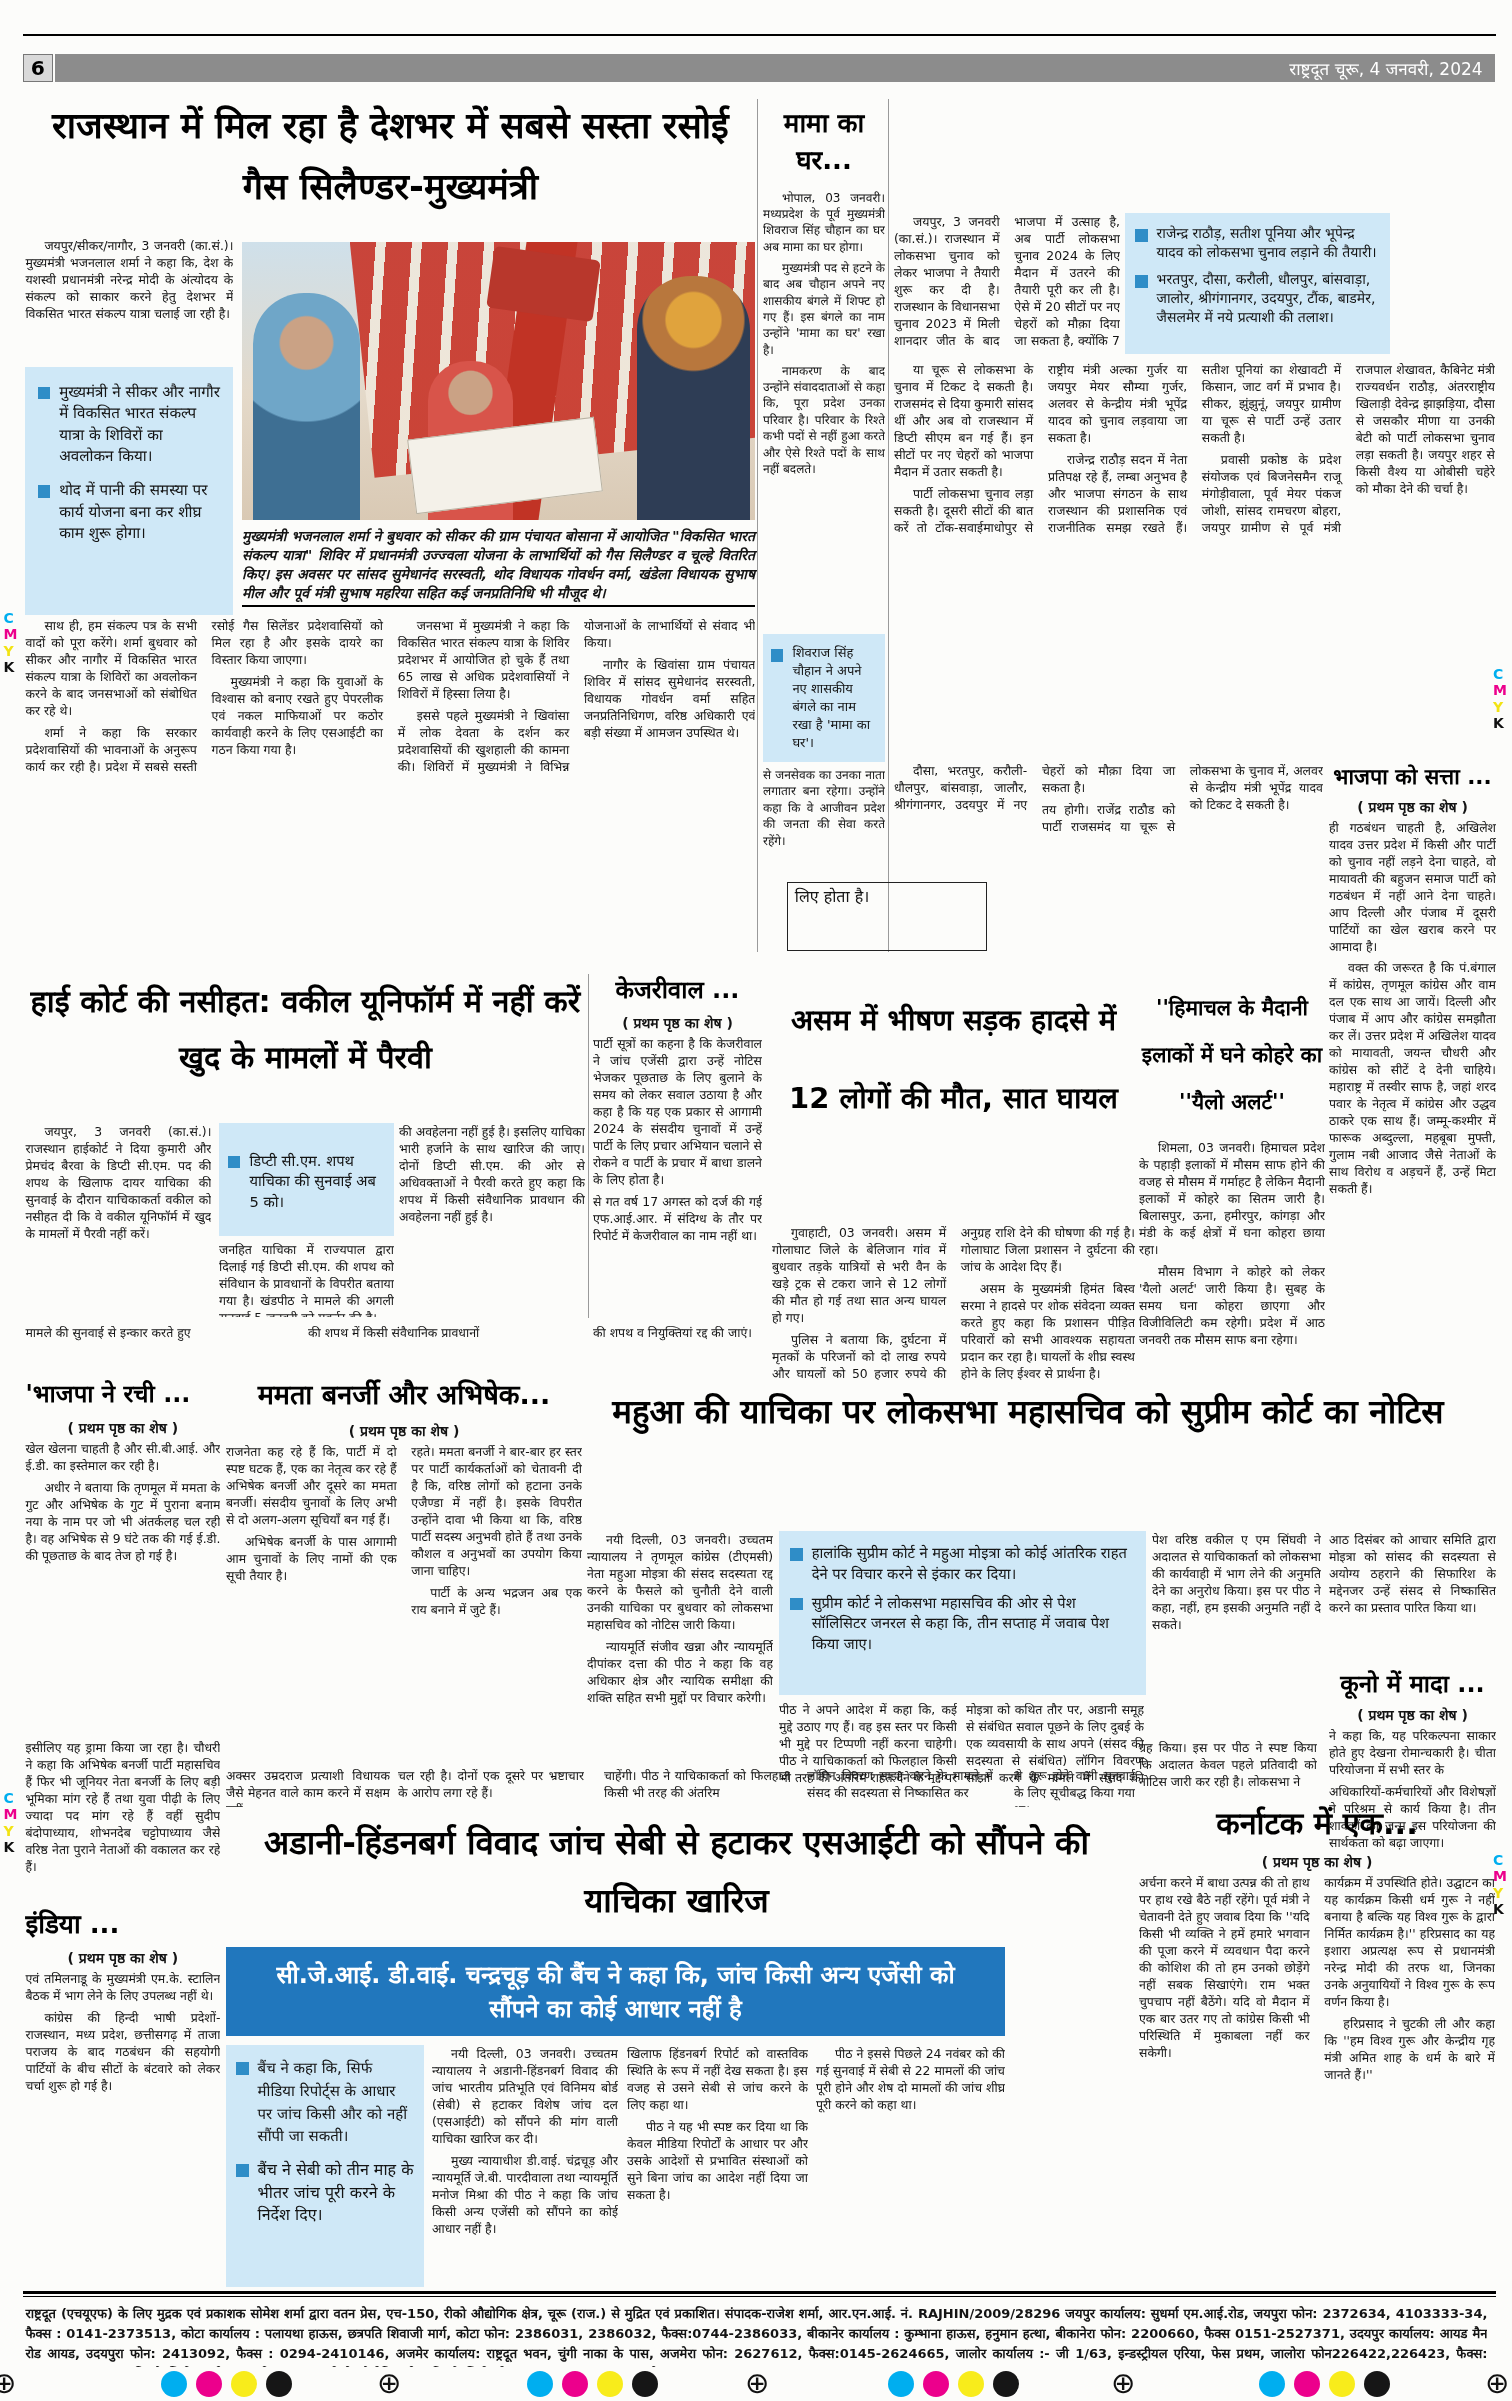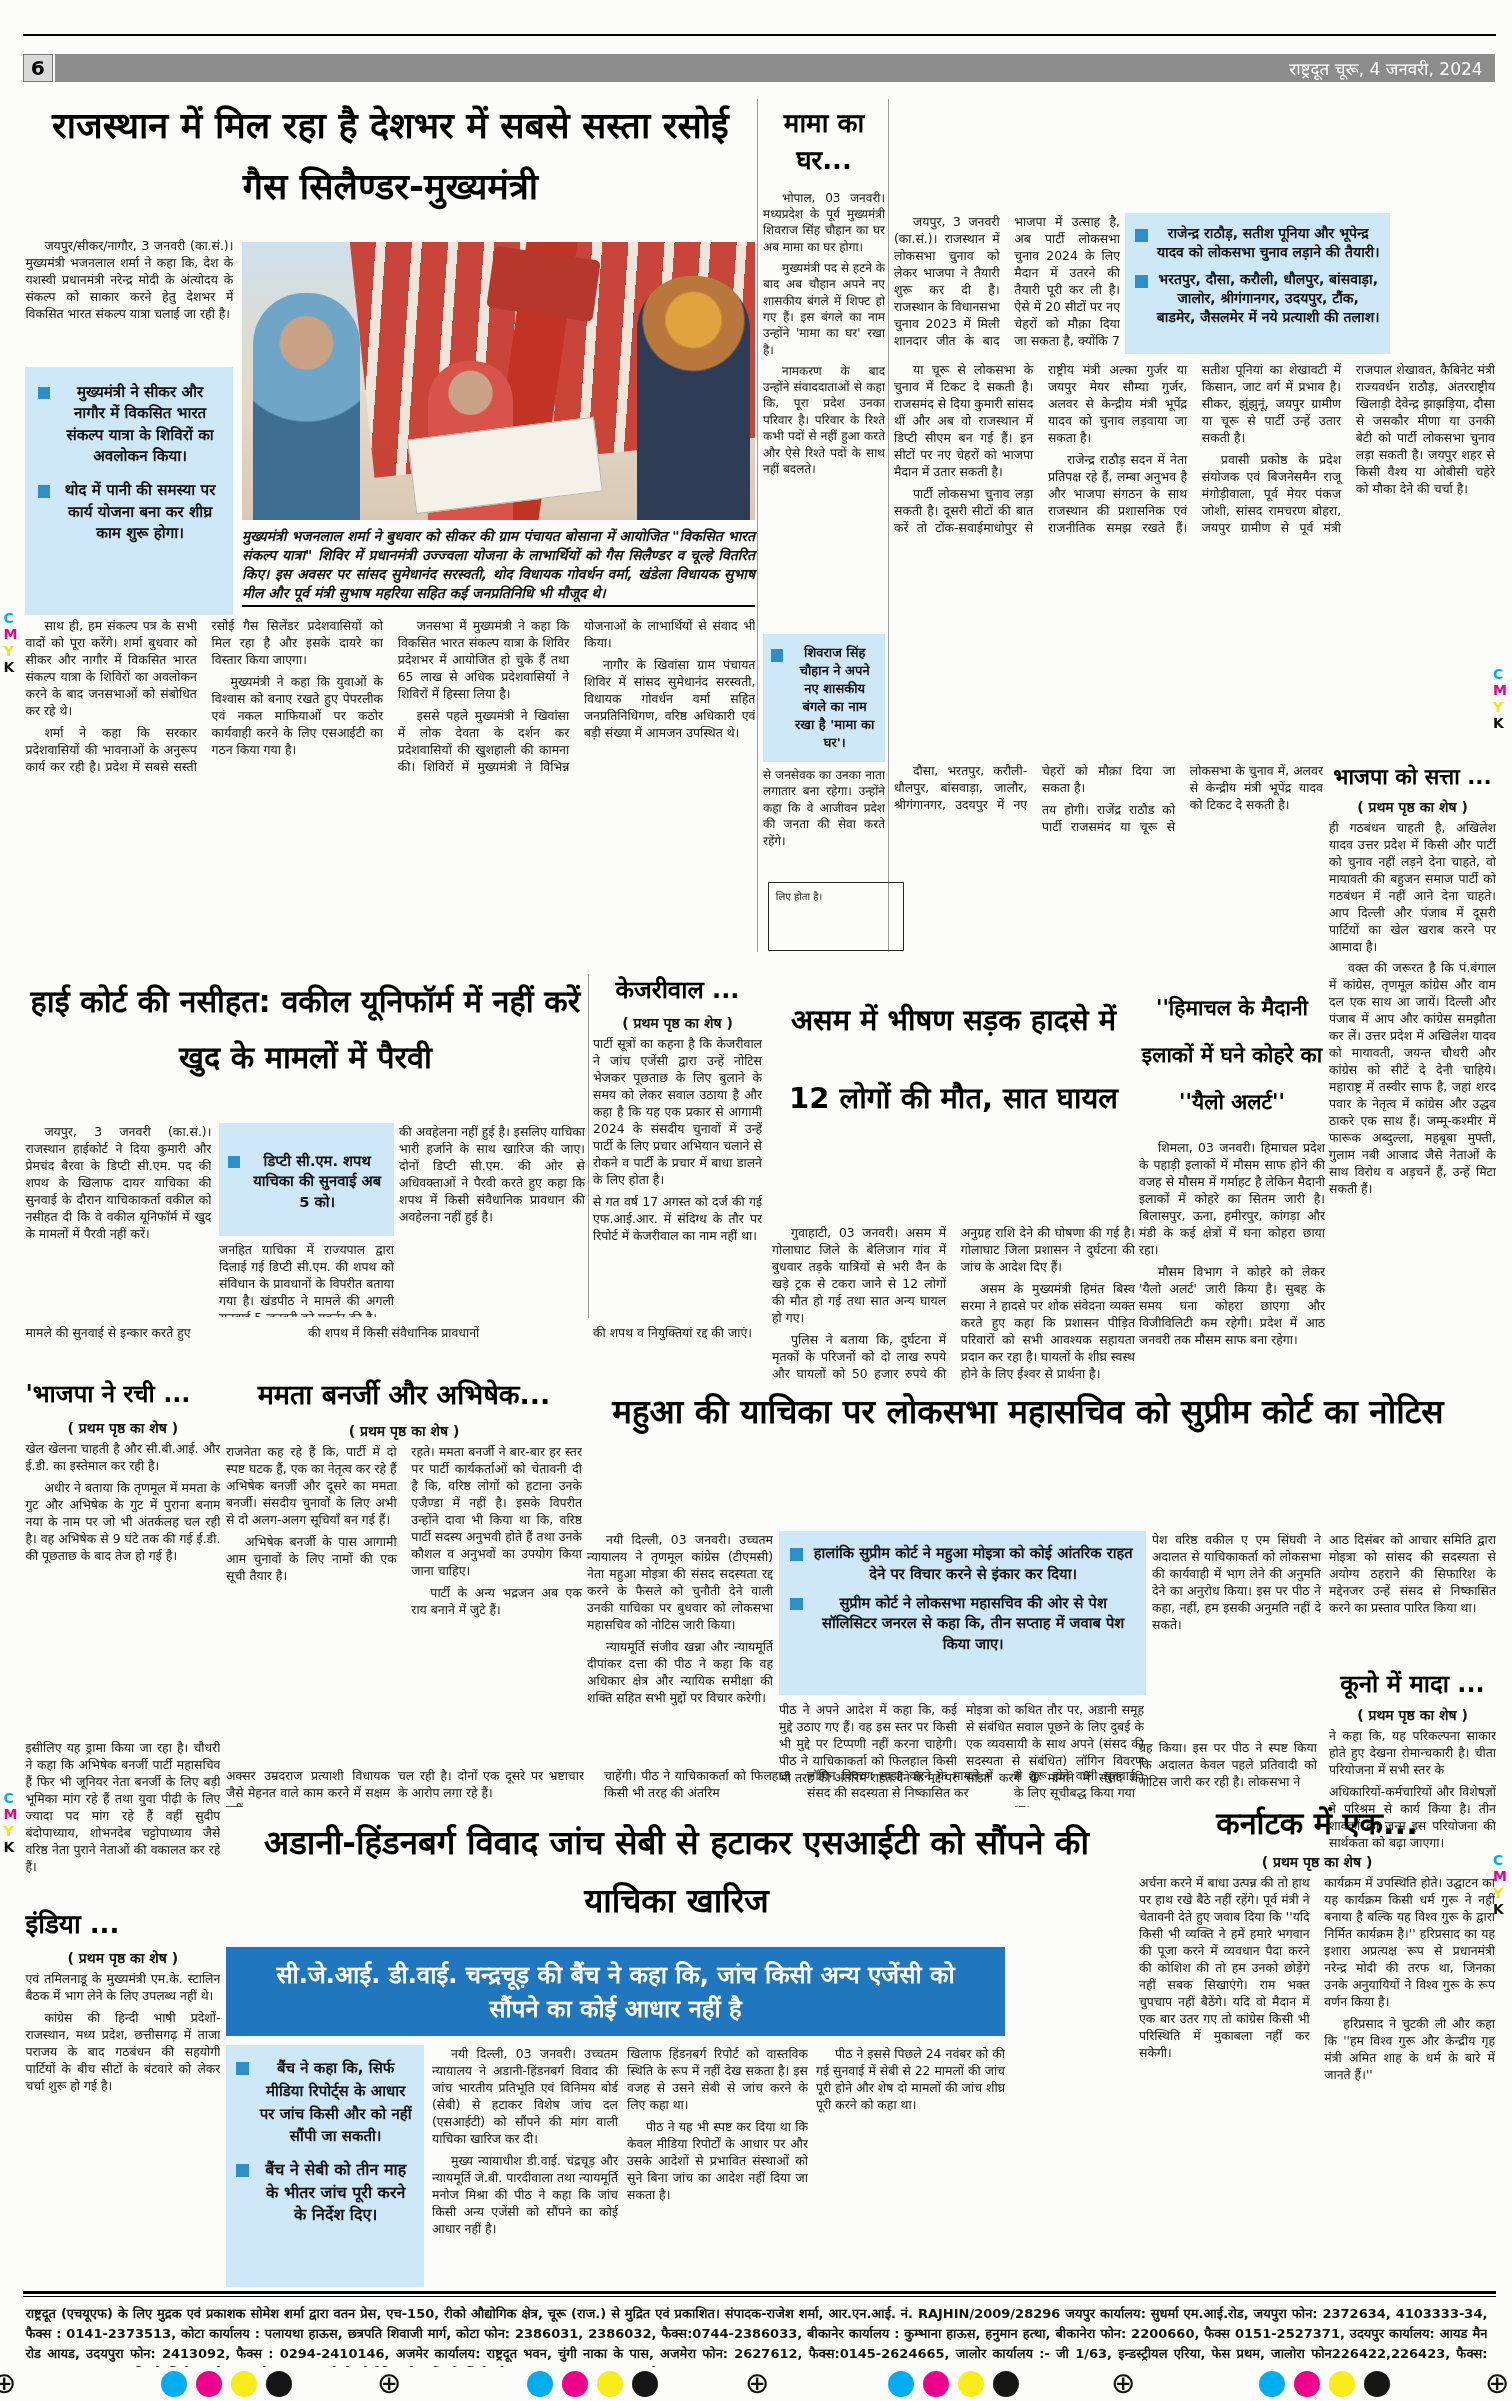--- a/index.html
+++ b/index.html
@@ -7,21 +7,21 @@
          font-family:"DejaVu Sans",sans-serif;color:#141414;overflow:hidden}
   .abs{position:absolute;box-sizing:border-box}
   .hl{font-weight:800;text-align:center;color:#000;margin:0}
   .body-txt{font-size:12.4px;line-height:17px;text-align:justify;overflow:hidden}
   .body-txt p{margin:0 0 4.5px 0;text-indent:19px}
   .body-txt p.nohang{text-indent:0}
   .cols2{column-count:2;column-gap:14.7px}
   .cols3{column-count:3;column-gap:14.7px}
   .cols4{column-count:4;column-gap:14.7px}
   .bluebox{background:#cfe8f7;padding:14.7px 12.4px;overflow:hidden}
-  .bullet-row{display:flex;gap:9px;font-weight:700;text-align:center;margin-bottom:12.4px}
+  .bullet-row{display:flex;gap:9px;font-weight:400;text-align:left;margin-bottom:12.4px}
   .bullet-row:last-child{margin-bottom:0}
   .sq{flex:0 0 auto;width:12.4px;height:12.4px;background:#2f8dc7;margin-top:5.1px}
   .cont{font-weight:700;text-align:center;font-size:14px;margin:3.4px 0}
   .banner{background:#2177bd;color:#fff;display:flex;align-items:center;justify-content:center;
           text-align:center;font-weight:800;padding:5.6px 22.6px}
   .caption{font-weight:700;font-style:italic;font-size:14px;line-height:19px;text-align:justify}
   .hdrbar{background:#8c8c8c;color:#fff;display:flex;align-items:center;justify-content:flex-end;
           font-weight:400;font-size:17px;padding-right:12.4px}
   .pagenum{background:#d9d9d9;color:#000;display:flex;align-items:center;justify-content:center;
            font-weight:800;font-size:20.3px;border:0.6px solid #777}
@@ -154,21 +154,21 @@
   <div class="abs vline" style="left:588px;top:974px;width:0.6px;height:344px"></div>
   <div class="abs" style="left:593px;top:974px;width:169px;height:418px">
     <h2 class="hl" style="font-size:24px;line-height:32px;margin:0 0 6.8px">केजरीवाल ...</h2>
     <div class="cont">( प्रथम पृष्ठ का शेष )</div>
     <div class="body-txt" style="height:339px">
       <p class="nohang">पार्टी सूत्रों का कहना है कि केजरीवाल ने जांच एजेंसी द्वारा उन्हें नोटिस भेजकर पूछताछ के लिए बुलाने के समय को लेकर सवाल उठाया है और कहा है कि यह एक प्रकार से आगामी 2024 के संसदीय चुनावों में उन्हें पार्टी के लिए प्रचार अभियान चलाने से रोकने व पार्टी के प्रचार में बाधा डालने के लिए होता है।</p>
       <p class="nohang">से गत वर्ष 17 अगस्त को दर्ज की गई एफ.आई.आर. में संदिग्ध के तौर पर रिपोर्ट में केजरीवाल का नाम नहीं था।</p>
     </div>
   </div>
 
-  <div class="abs" style="left:768px;top:882px;width:136px;height:69px;border:1.1px solid #222;padding:4.5px 6.8px;font-size:10px;line-height:17px">
+  <div class="abs" style="left:787px;top:882px;width:200px;height:69px;border:1.1px solid #222;padding:4.5px 6.8px;font-size:16px;line-height:17px">
     <span>लिए होता है।</span>
   </div>
 
   <h1 class="abs hl" style="left:772px;top:981px;width:363px;height:237px;font-size:29px;line-height:78px">असम में भीषण सड़क हादसे में 12 लोगों की मौत, सात घायल</h1>
   <div class="abs body-txt cols2" style="left:772px;top:1224px;width:363px;height:158px">
     <p>गुवाहाटी, 03 जनवरी। असम में गोलाघाट जिले के बेलिजान गांव में बुधवार तड़के यात्रियों से भरी वैन के खड़े ट्रक से टकरा जाने से 12 लोगों की मौत हो गई तथा सात अन्य घायल हो गए।</p>
     <p>पुलिस ने बताया कि, दुर्घटना में मृतकों के परिजनों को दो लाख रुपये और घायलों को 50 हजार रुपये की अनुग्रह राशि देने की घोषणा की गई है। गोलाघाट जिला प्रशासन ने दुर्घटना की जांच के आदेश दिए हैं।</p>
     <p>असम के मुख्यमंत्री हिमंत बिस्व सरमा ने हादसे पर शोक संवेदना व्यक्त करते हुए कहा कि प्रशासन पीड़ित परिवारों को सभी आवश्यक सहायता प्रदान कर रहा है। घायलों के शीघ्र स्वस्थ होने के लिए ईश्वर से प्रार्थना है।</p>
 
   </div>

